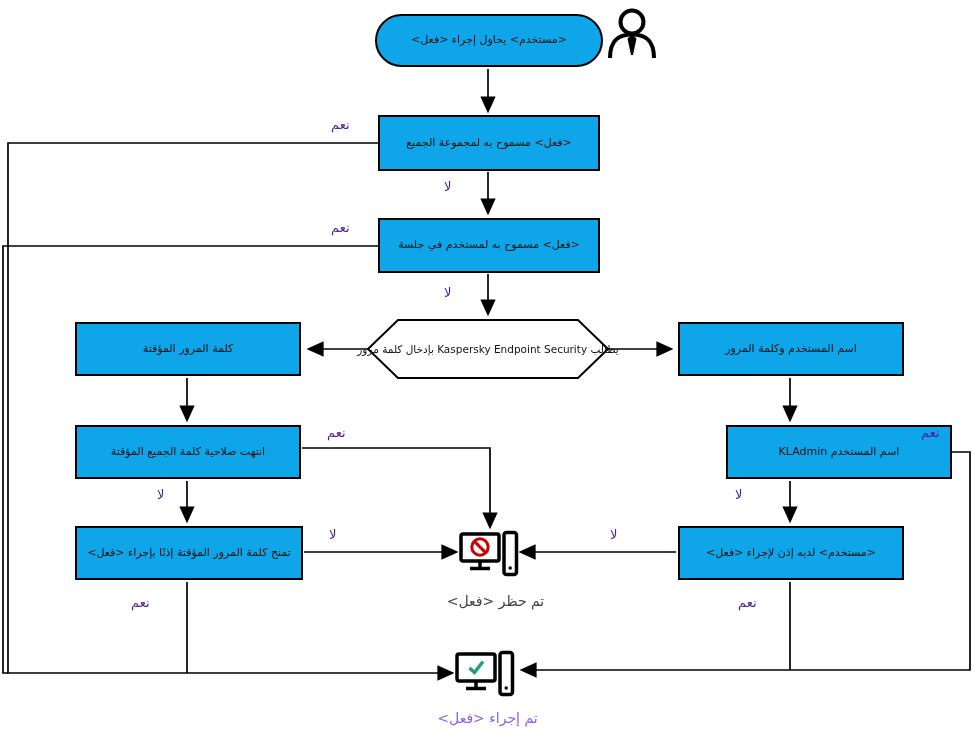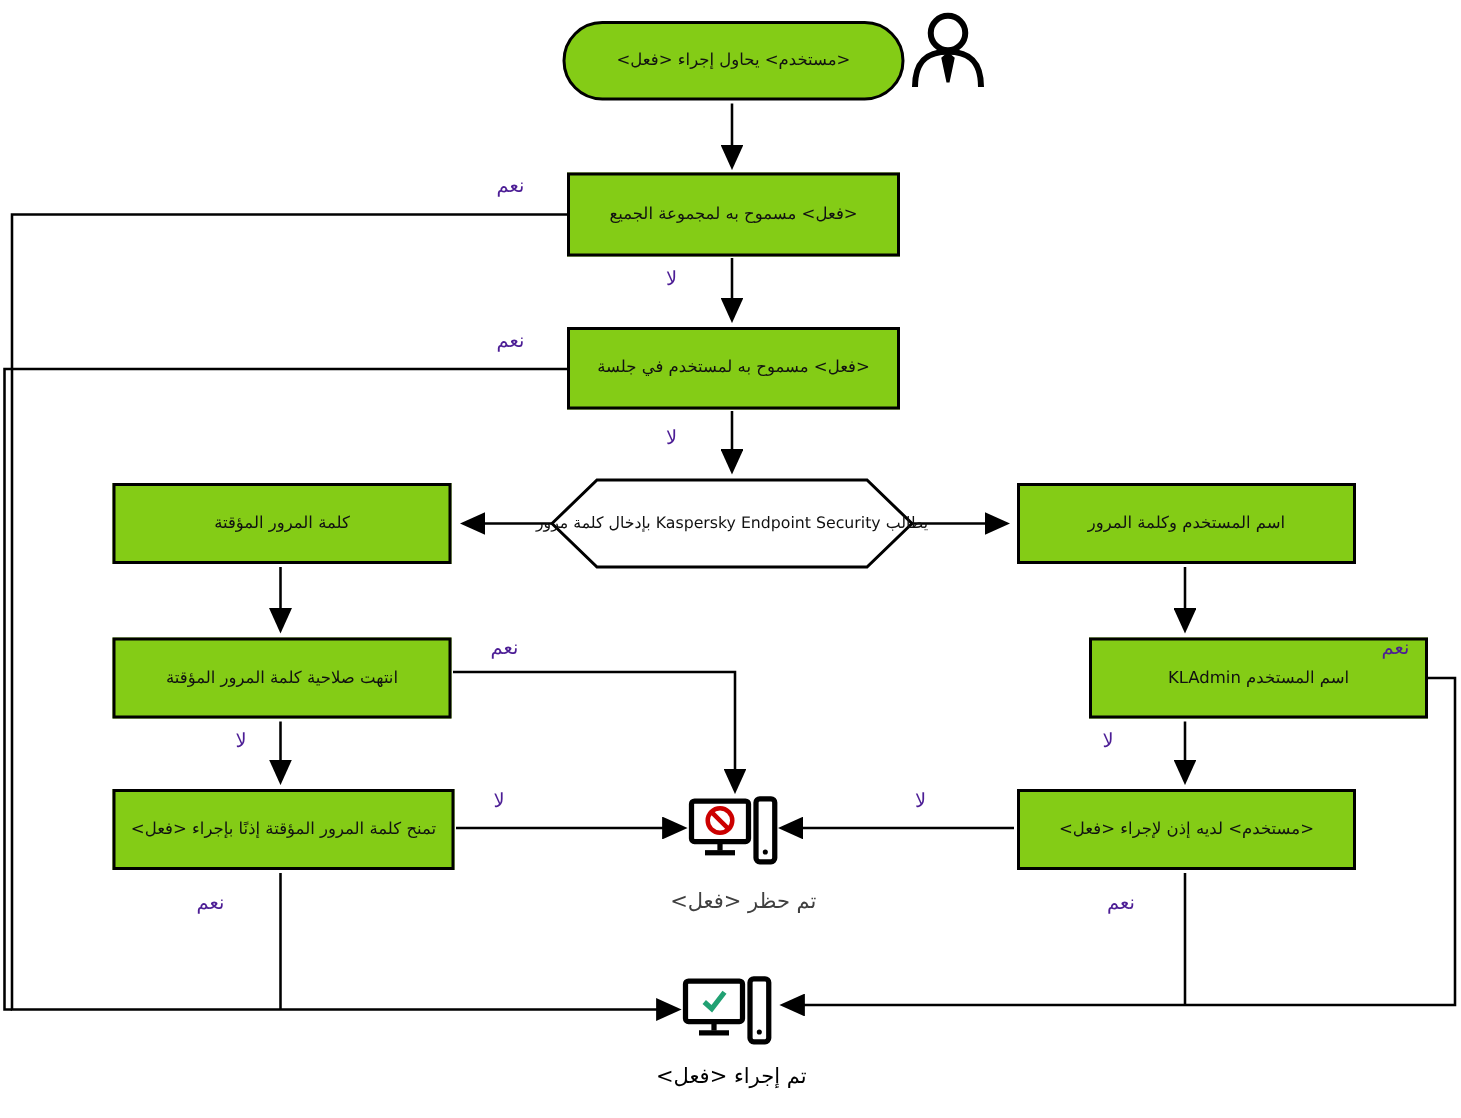--- a/index.html
+++ b/index.html
@@ -1,28 +1,28 @@
 <!DOCTYPE html>
 <html lang="ar"><head>
 <meta charset="utf-8">
 <style>
   html,body{margin:0;padding:0;background:#fff;}
   .canvas{position:relative;width:974px;height:745px;background:#ffffff;overflow:hidden;
           font-family:"DejaVu Sans",sans-serif;color:#111;}
   .wires{position:absolute;left:0;top:0;width:974px;height:745px;}
   .node{position:absolute;display:flex;align-items:center;justify-content:center;
-        text-align:center;border:2px solid #000;background:#84cc16;font-size:11px;
+        text-align:center;border:2px solid #000;background:#0ea5e9;font-size:11px;
         line-height:1.35;direction:rtl;padding:2px 6px;box-sizing:border-box;}
   .oval{border-radius:28px;border-width:2px;}
   .hex-text{position:absolute;display:flex;align-items:center;justify-content:center;
         text-align:center;font-size:10.5px;direction:rtl;white-space:nowrap;background:transparent;}
   .edge-label{position:absolute;font-size:13px;color:#4c1d95;direction:rtl;}
   .result{position:absolute;text-align:center;font-size:14px;direction:rtl;}
   .result-blocked{color:#404040;}
-  .result-performed{color:#000000;}
+  .result-performed{color:#8b5cf6;}
 </style>
 </head>
 <body>
 
 <div class="canvas">
 
   <svg class="wires" viewBox="0 0 974 745">
     <defs>
       <marker id="arr" markerWidth="10" markerHeight="9" refX="8" refY="4.5" orient="auto">
         <path d="M0,0 L10,4.5 L0,9 Z" fill="#000"></path>
@@ -97,21 +97,21 @@
 
   <div class="node" style="left:75px;top:322px;width:226px;height:54px;">
     <span>كلمة المرور المؤقتة</span>
   </div>
 
   <div class="node" style="left:678px;top:322px;width:226px;height:54px;">
     <span>اسم المستخدم وكلمة المرور</span>
   </div>
 
   <div class="node" style="left:75px;top:425px;width:226px;height:54px;">
-    <span>انتهت صلاحية كلمة المرور المؤقتة</span>
+    <span>انتهت صلاحية كلمة الجميع المؤقتة</span>
   </div>
 
   <div class="node" style="left:678px;top:425px;width:226px;height:54px;margin-left:48px;">
     <span>اسم المستخدم KLAdmin</span>
   </div>
 
   <div class="node" style="left:75px;top:526px;width:228px;height:54px;">
     <span>تمنح كلمة المرور المؤقتة إذنًا بإجراء &lt;فعل&gt;</span>
   </div>
 

